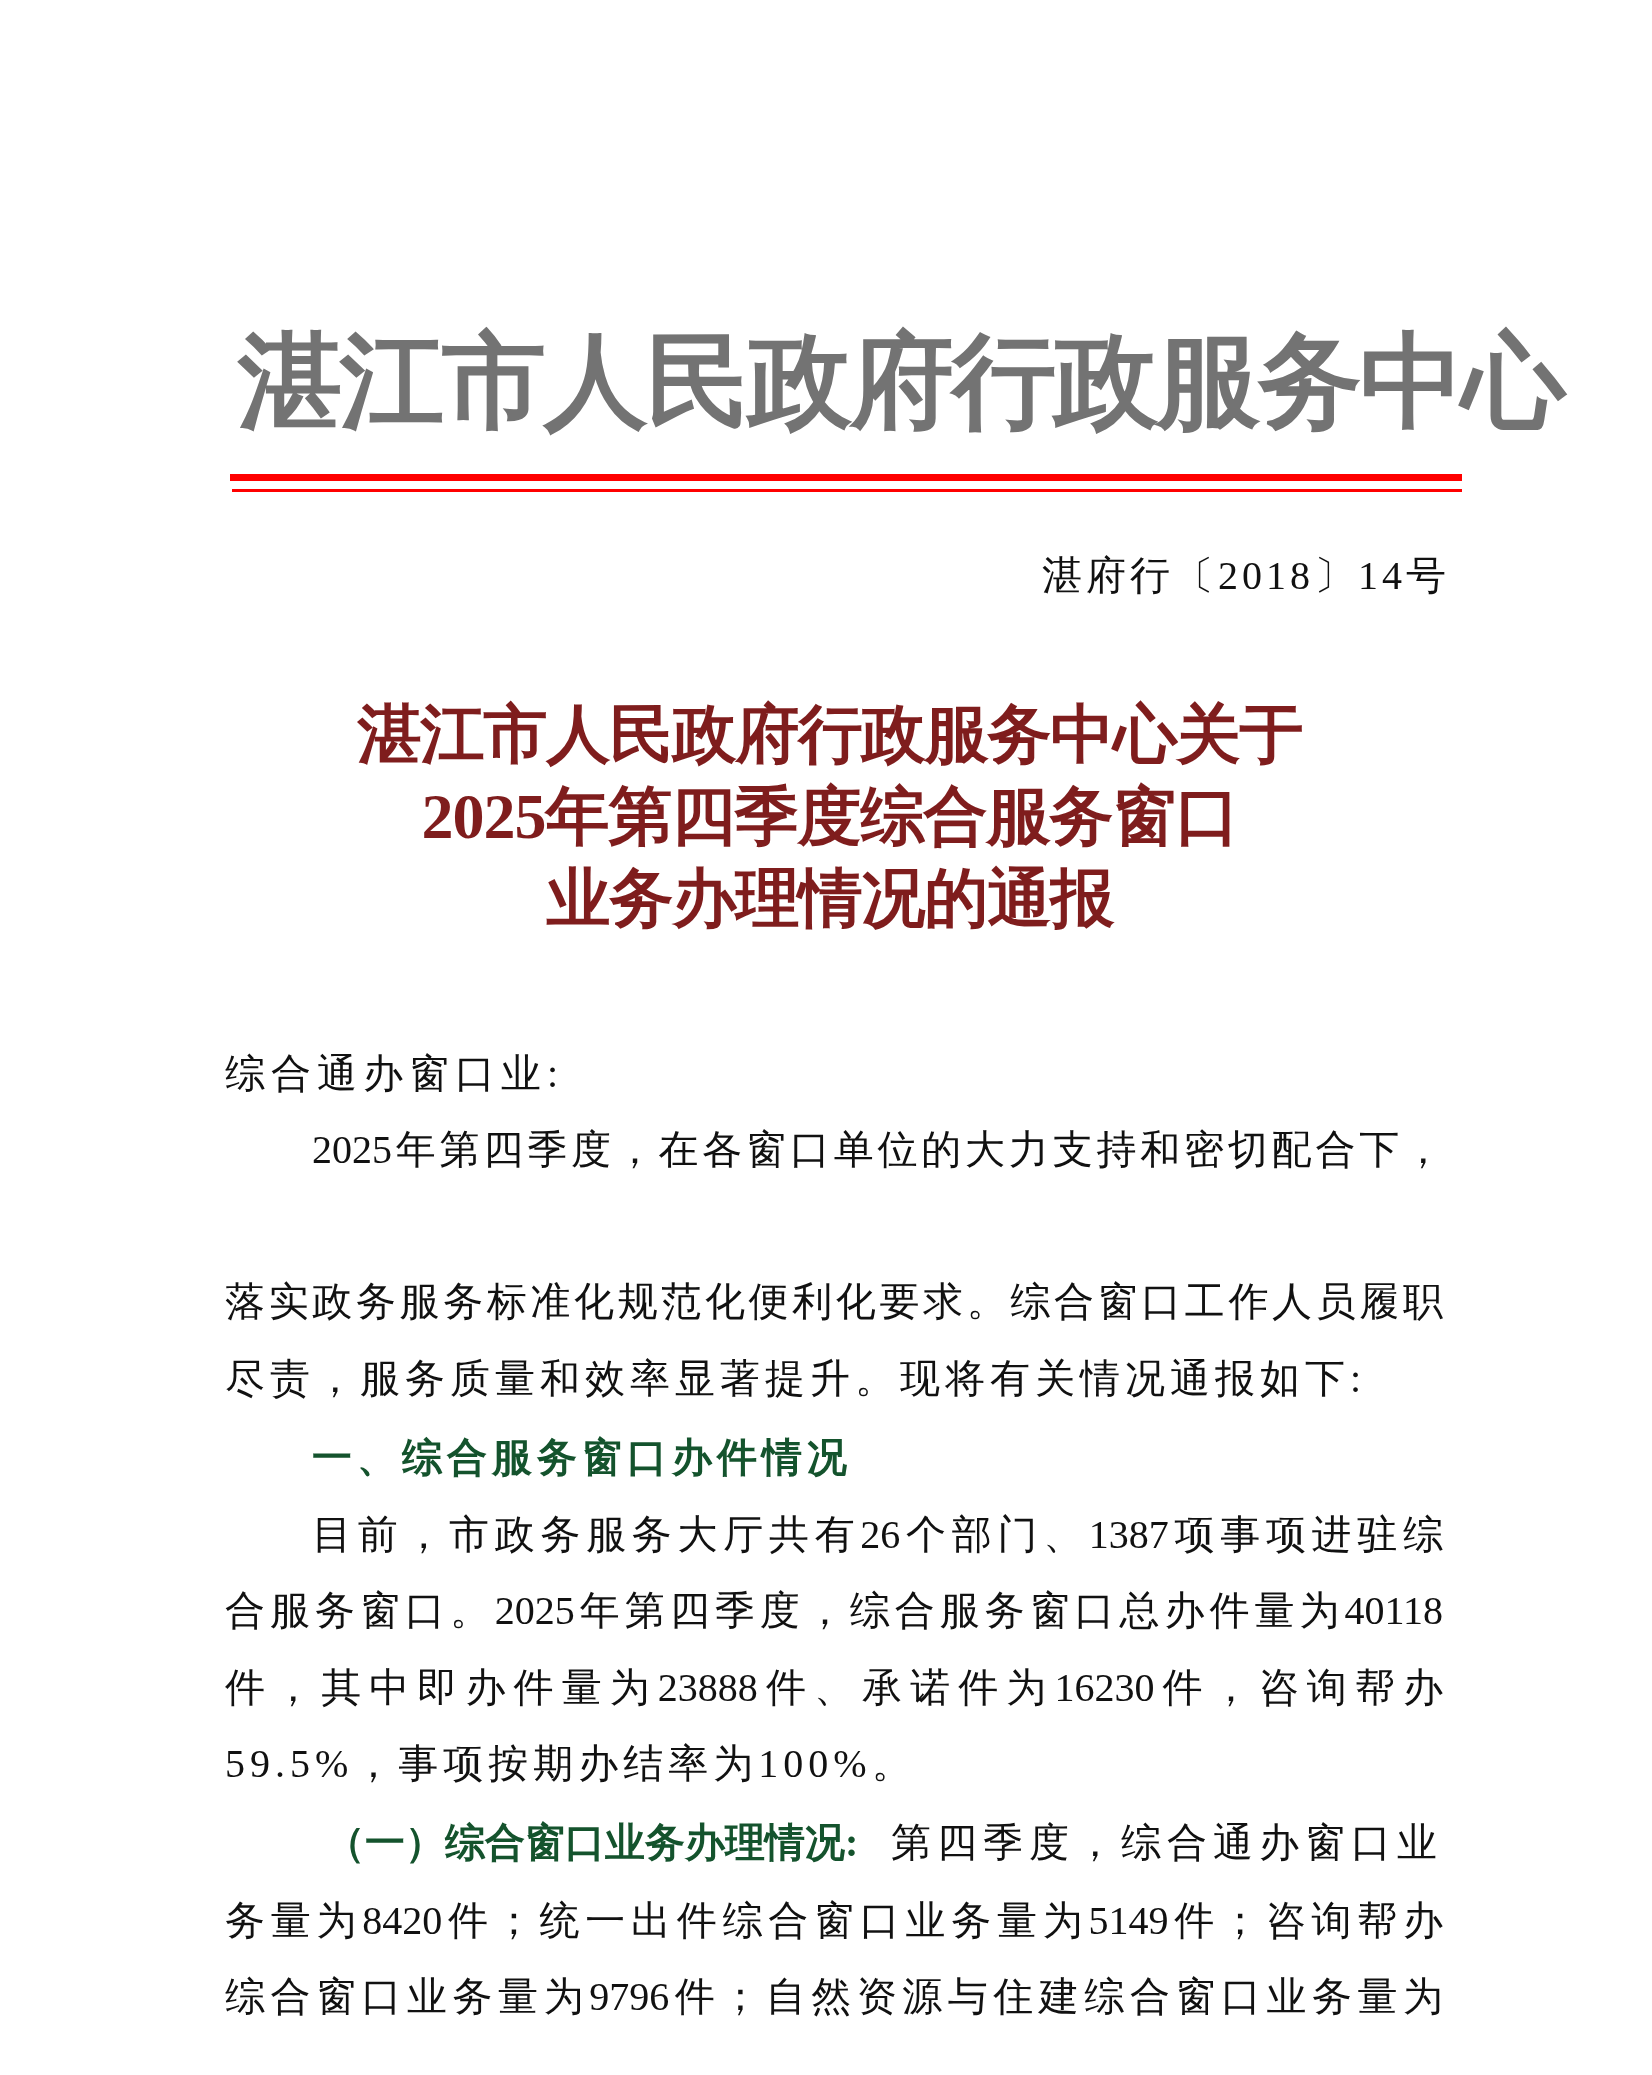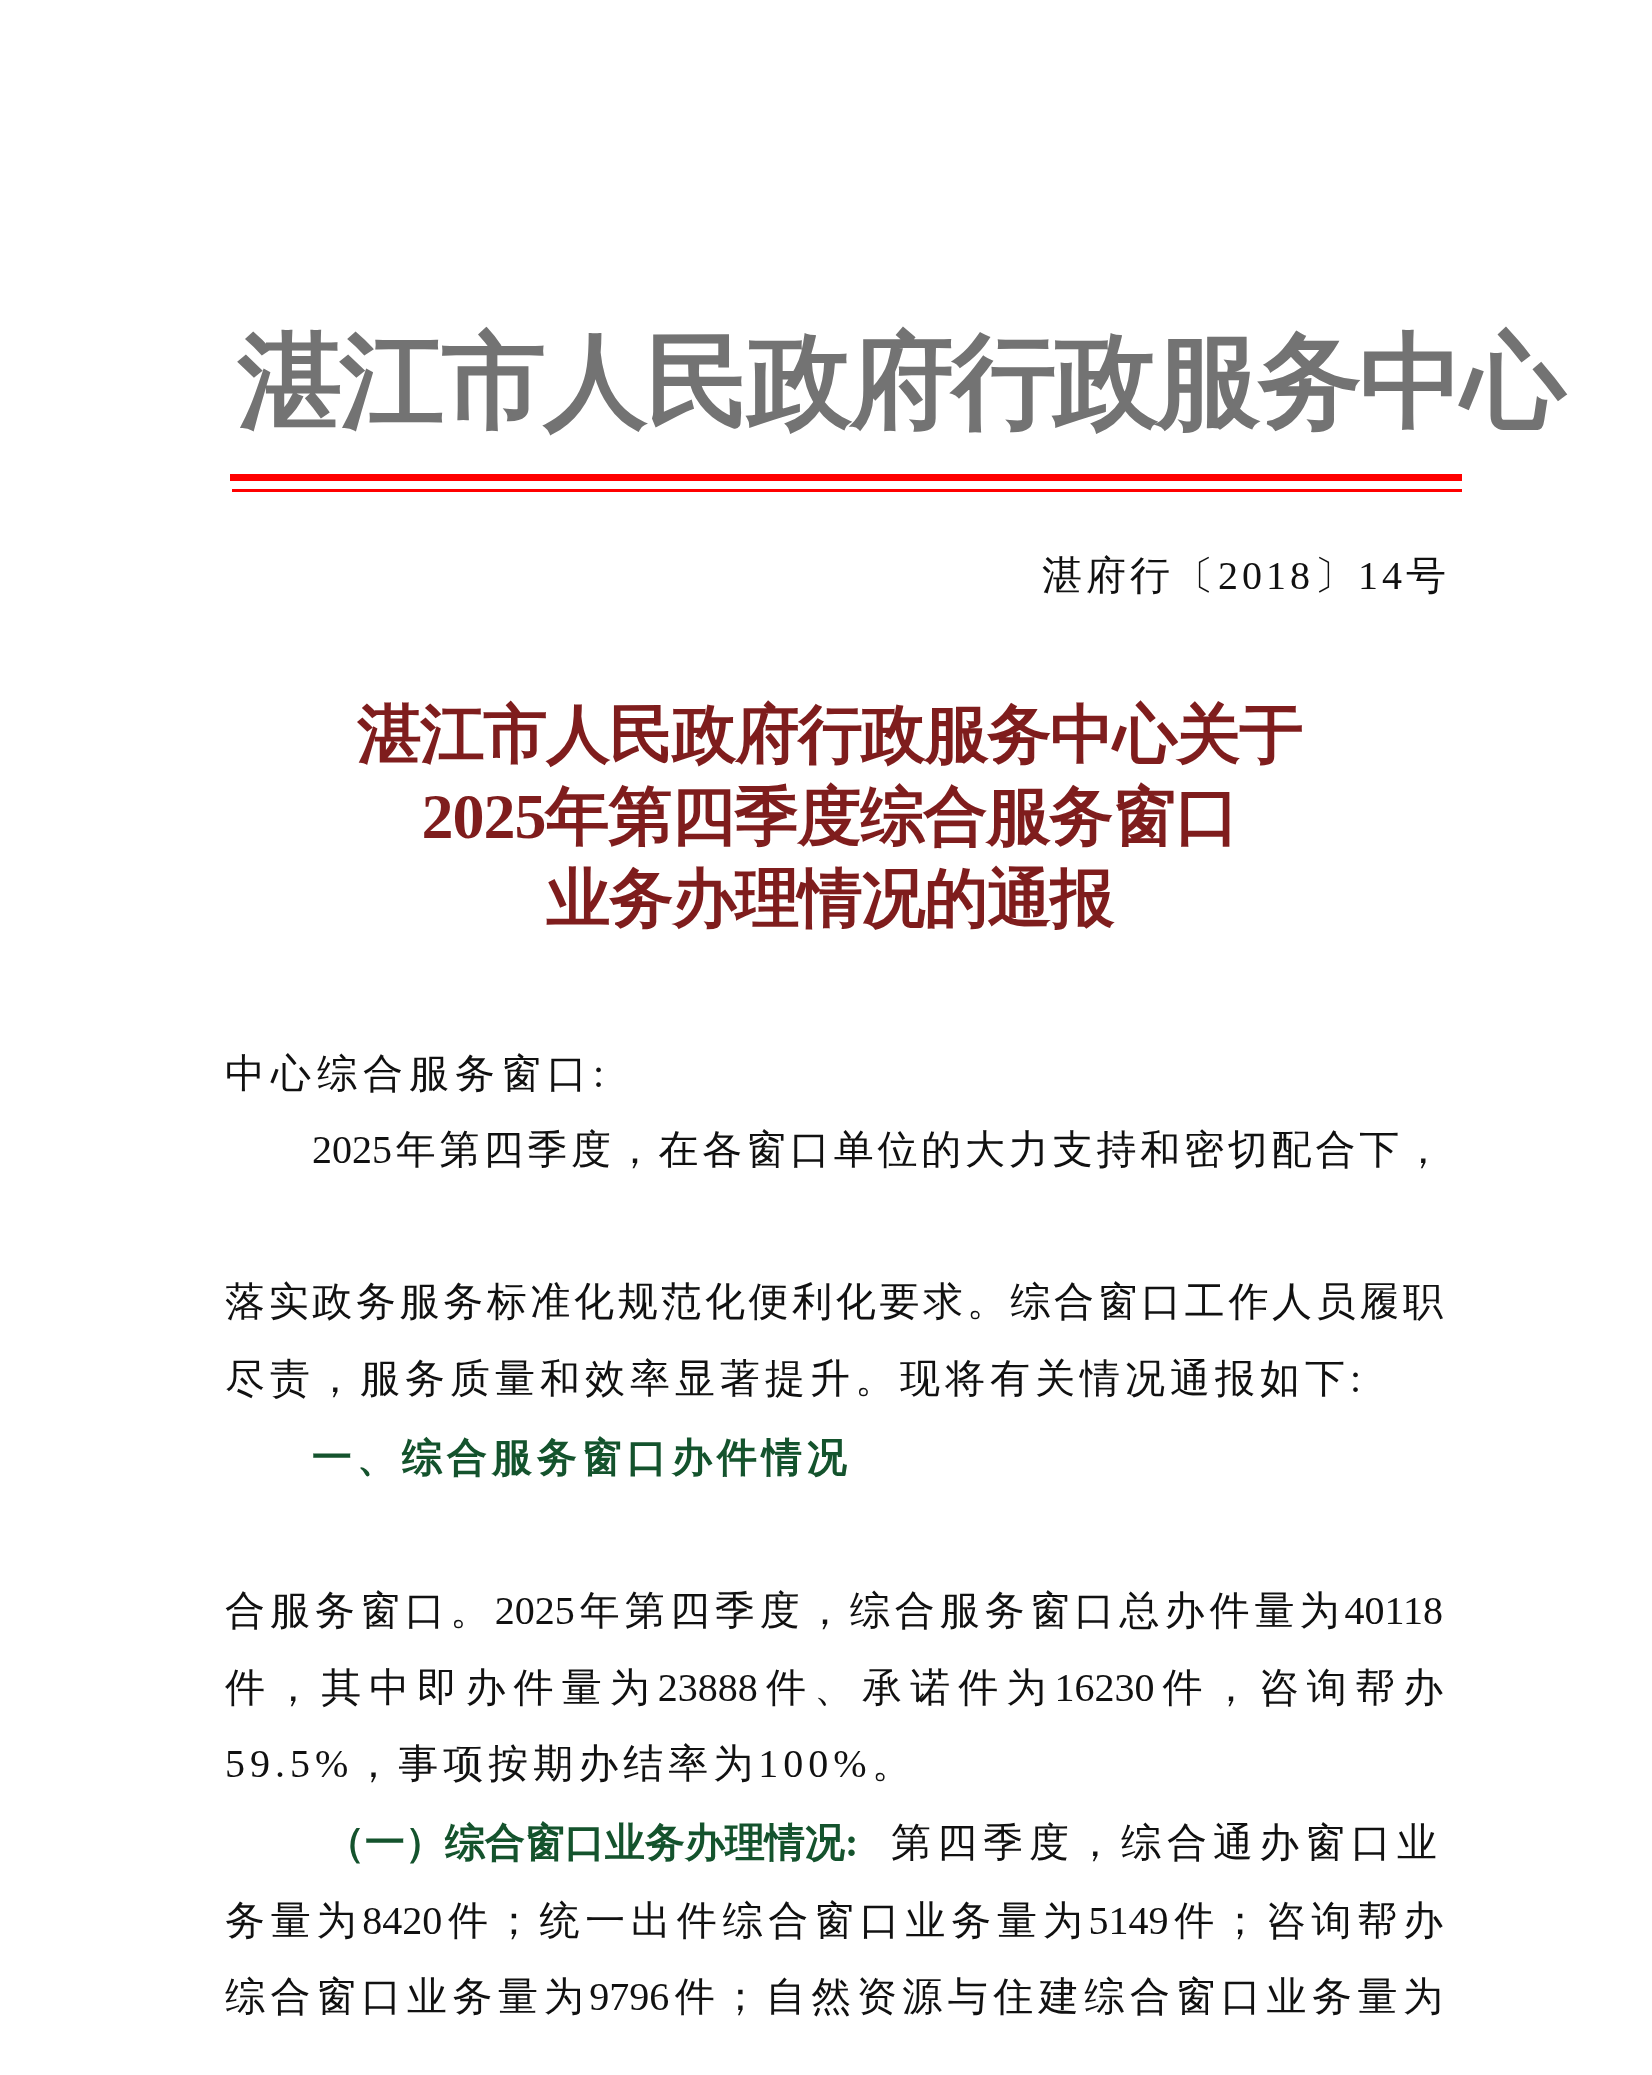--- a/index.html
+++ b/index.html
@@ -47,28 +47,29 @@
   <div class="masthead">湛江市人民政府行政服务中心</div>
   <div class="rule-thick"></div>
   <div class="rule-thin"></div>
 
   <div class="doc-number">湛府行〔2018〕14号</div>
 
   <div class="title l1">湛江市人民政府行政服务中心关于</div>
   <div class="title l2">2025年第四季度综合服务窗口</div>
   <div class="title l3">业务办理情况的通报</div>
 
-  <div class="line noj" style="top:1046px;">中心综合服务窗口:</div>
+  <div class="line noj" style="top:1046px;">综合通办窗口业:</div>
 
   <div class="line indent" style="top:1122px;">2025年第四季度，在各窗口单位的大力支持和密切配合下，</div>
   <div class="line" style="top:1274px;">落实政务服务标准化规范化便利化要求。综合窗口工作人员履职</div>
   <div class="line noj" style="top:1351px; letter-spacing:5px;">尽责，服务质量和效率显著提升。现将有关情况通报如下:</div>
 
   <div class="line indent noj bold" style="top:1430px; letter-spacing:5px;">一、综合服务窗口办件情况</div>
 
+  <div class="line indent" style="top:1507px;">目前，市政务服务大厅共有26个部门、1387项事项进驻综</div>
   <div class="line" style="top:1583px;">合服务窗口。2025年第四季度，综合服务窗口总办件量为40118</div>
   <div class="line" style="top:1660px;">件，其中即办件量为23888件、承诺件为16230件，咨询帮办</div>
   <div class="line noj" style="top:1736px; letter-spacing:5px;">59.5%，事项按期办结率为100%。</div>
 
   <div class="line indent2" style="top:1815px; display:flex; justify-content:space-between;">
     <span class="bold">（一）综合窗口业务办理情况:</span>
     <span style="letter-spacing:6px;">第四季度，综合通办窗口业</span>
   </div>
   <div class="line" style="top:1893px;">务量为8420件；统一出件综合窗口业务量为5149件；咨询帮办</div>
   <div class="line" style="top:1969px;">综合窗口业务量为9796件；自然资源与住建综合窗口业务量为</div>

